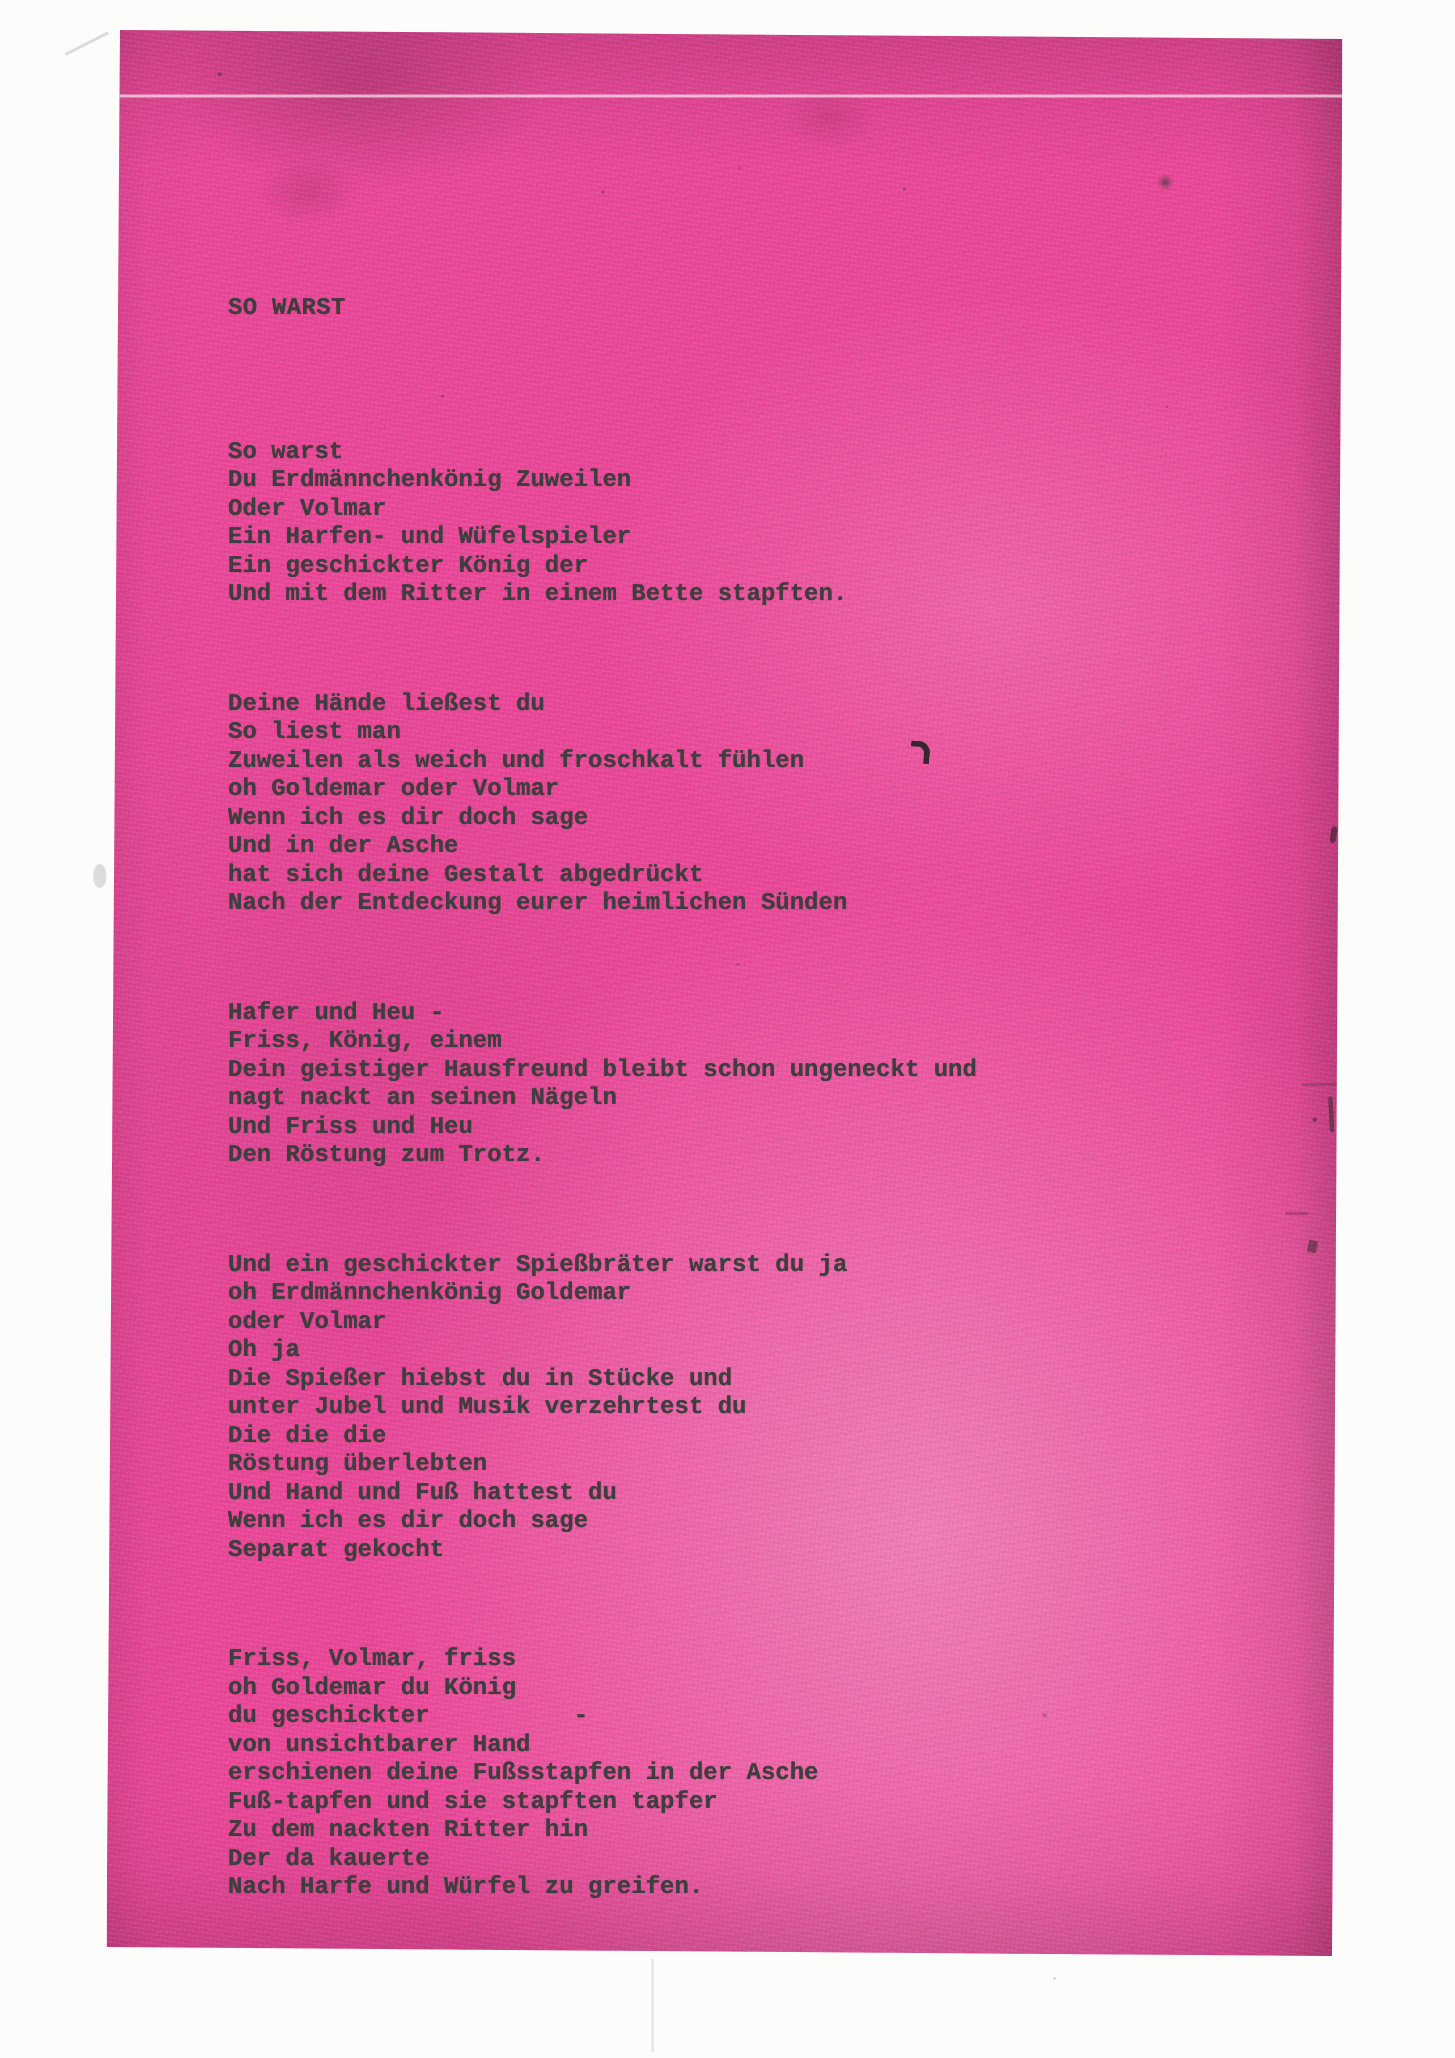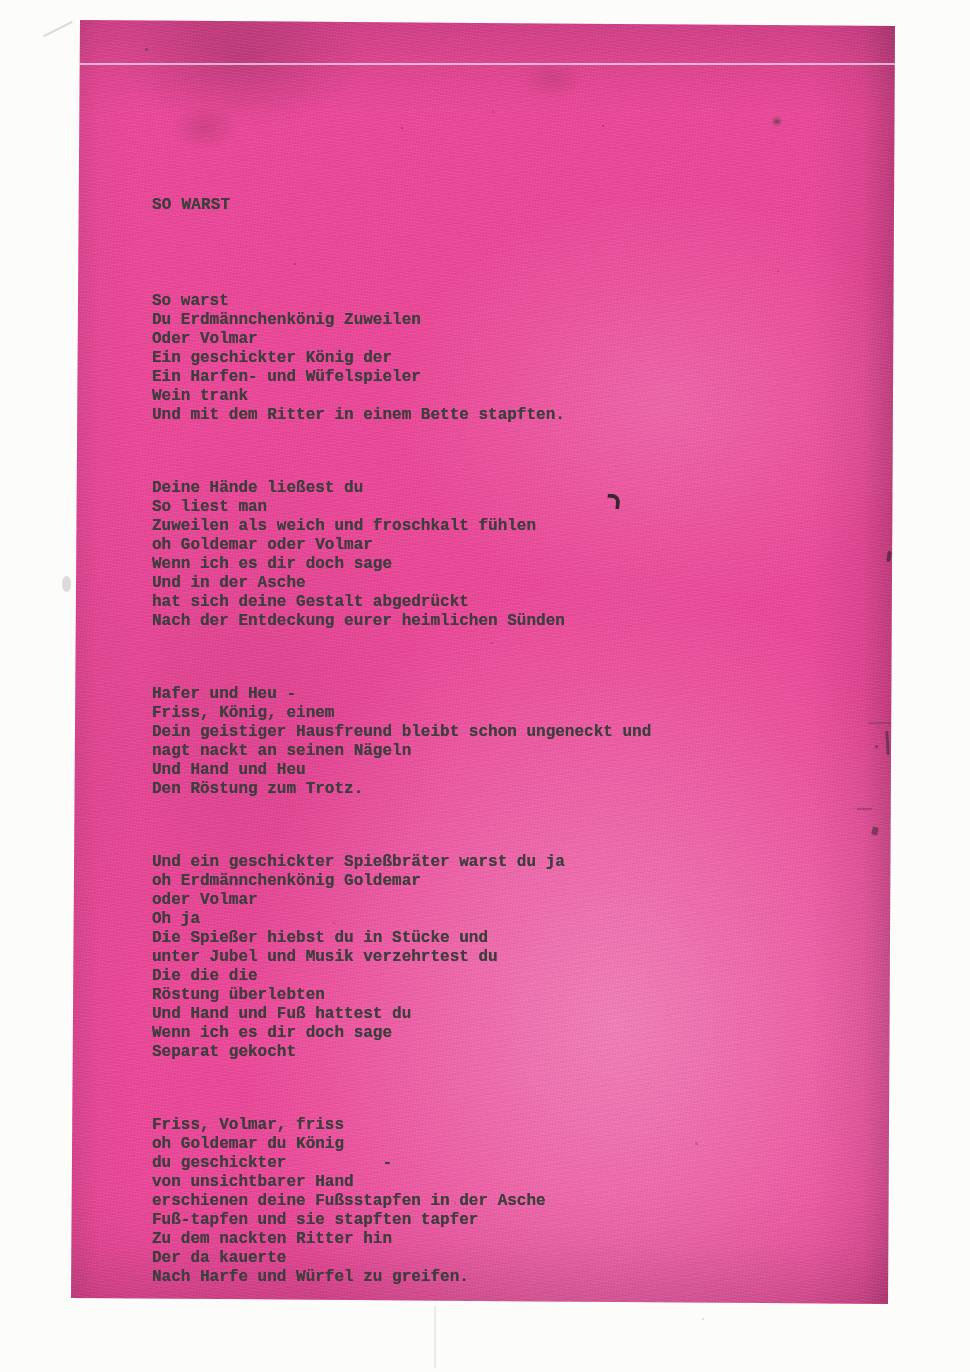--- a/index.html
+++ b/index.html
@@ -97,23 +97,23 @@
   <div class="artifact speck s4"></div>
   <div class="artifact speck s5"></div>
   <div class="artifact speck s6"></div>
   <div class="artifact speck s7"></div>
   <div class="artifact speck s8"></div>
   <div class="artifact speck s9"></div>
   <div class="artifact speck s10"></div>
 
   <div class="poem">
     <h1 class="title">SO WARST</h1>
-    <div class="stanza"><div class="line">So warst</div><div class="line">Du Erdmännchenkönig Zuweilen</div><div class="line">Oder Volmar</div><div class="line">Ein geschickter König der</div><div class="line">Ein Harfen- und Wüfelspieler</div><div class="line">Wein trank</div><div class="line">Und mit dem Ritter in einem Bette stapften.</div></div>
+    <div class="stanza"><div class="line">So warst</div><div class="line">Du Erdmännchenkönig Zuweilen</div><div class="line">Oder Volmar</div><div class="line">Ein Harfen- und Wüfelspieler</div><div class="line">Ein geschickter König der</div><div class="line">Und mit dem Ritter in einem Bette stapften.</div></div>
     <div class="stanza"><div class="line">Deine Hände ließest du</div><div class="line">So liest man</div><div class="line">Zuweilen als weich und froschkalt fühlen</div><div class="line">oh Goldemar oder Volmar</div><div class="line">Wenn ich es dir doch sage</div><div class="line">Und in der Asche</div><div class="line">hat sich deine Gestalt abgedrückt</div><div class="line">Nach der Entdeckung eurer heimlichen Sünden</div></div>
-    <div class="stanza"><div class="line">Hafer und Heu -</div><div class="line">Friss, König, einem</div><div class="line">Dein geistiger Hausfreund bleibt schon ungeneckt und</div><div class="line">nagt nackt an seinen Nägeln</div><div class="line">Und Hand und Heu</div><div class="line">Den Röstung zum Trotz.</div></div>
+    <div class="stanza"><div class="line">Hafer und Heu -</div><div class="line">Friss, König, einem</div><div class="line">Dein geistiger Hausfreund bleibt schon ungeneckt und</div><div class="line">nagt nackt an seinen Nägeln</div><div class="line">Und Friss und Heu</div><div class="line">Den Röstung zum Trotz.</div></div>
     <div class="stanza"><div class="line">Und ein geschickter Spießbräter warst du ja</div><div class="line">oh Erdmännchenkönig Goldemar</div><div class="line">oder Volmar</div><div class="line">Oh ja</div><div class="line">Die Spießer hiebst du in Stücke und</div><div class="line">unter Jubel und Musik verzehrtest du</div><div class="line">Die die die</div><div class="line">Röstung überlebten</div><div class="line">Und Hand und Fuß hattest du</div><div class="line">Wenn ich es dir doch sage</div><div class="line">Separat gekocht</div></div>
     <div class="stanza"><div class="line">Friss, Volmar, friss</div><div class="line">oh Goldemar du König</div><div class="line">du geschickter          -</div><div class="line">von unsichtbarer Hand</div><div class="line">erschienen deine Fußsstapfen in der Asche</div><div class="line">Fuß-tapfen und sie stapften tapfer</div><div class="line">Zu dem nackten Ritter hin</div><div class="line">Der da kauerte</div><div class="line">Nach Harfe und Würfel zu greifen.</div></div>
   </div>
 
   <div class="artifact ink-hook"></div>
   <div class="artifact edge-nub-1"></div>
   <div class="artifact edge-dash-1"></div>
   <div class="artifact edge-squiggle"></div>
   <div class="artifact edge-dot"></div>
   <div class="artifact edge-dash-2"></div>

